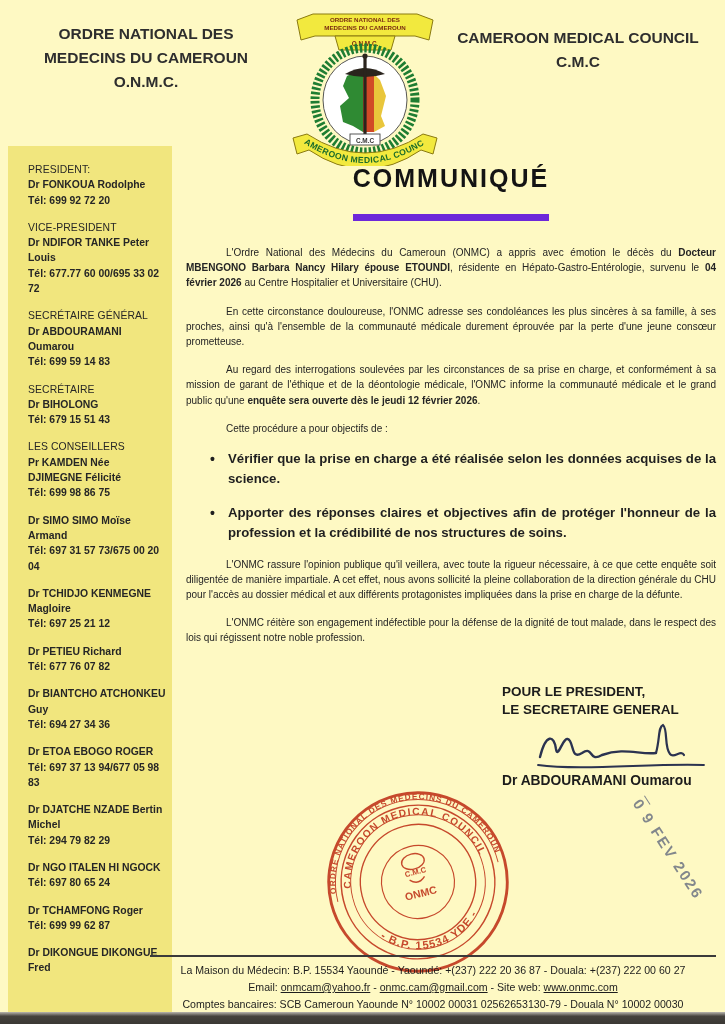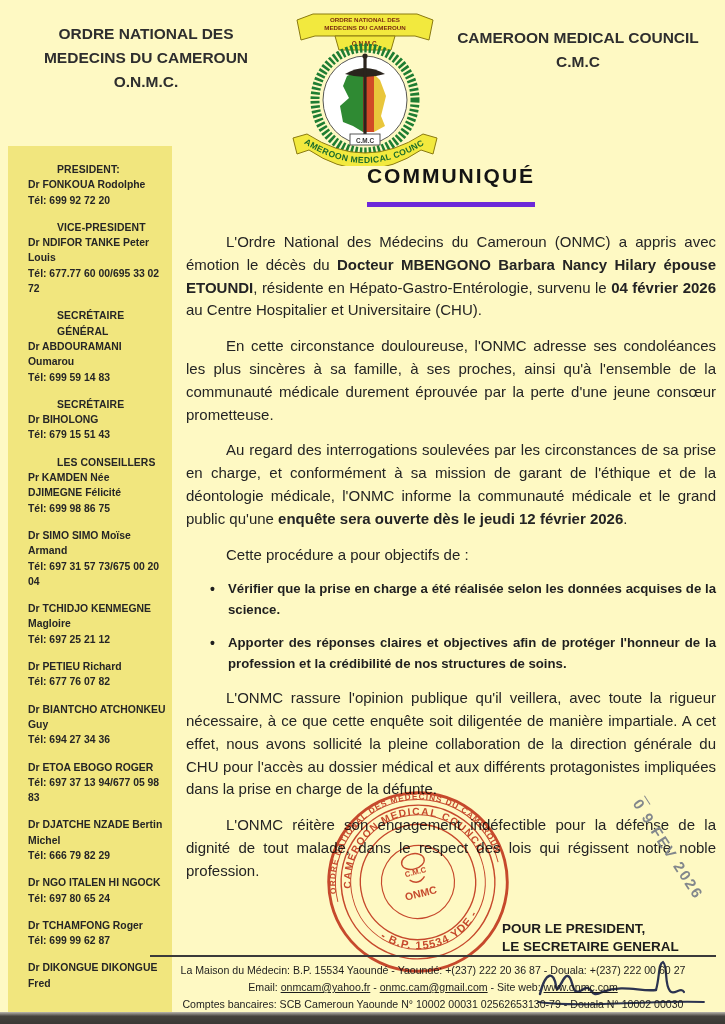--- a/index.html
+++ b/index.html
@@ -18,33 +18,33 @@
     position:absolute; left:438px; top:26px; width:280px;
     text-align:center; font-weight:bold; font-size:15.5px; line-height:1.55; color:#2e2e2e;
   }
   .logo-wrap { position:absolute; left:283px; top:6px; width:164px; height:160px; }
   
   .sidebar {
     position:absolute; left:8px; top:146px; width:164px; height:866px;
     background:#f1e67e; padding:16px 6px 0 20px; overflow:hidden;
   }
   .sb-entry { margin-bottom:12px; font-size:10.4px; line-height:15.3px; color:#262626; }
-  .sb-role { font-weight:700; letter-spacing:0.1px;margin-left:29px; }
+  .sb-role { font-weight:400; letter-spacing:0.1px; }
   .sb-name { font-weight:600; }
   .sb-tel  { font-weight:700; }
   
   .main { position:absolute; left:186px; top:164px; width:530px; }
   .doc-title {
     display:table; margin:0 auto 24px auto;
-    font-size:21px; font-weight:bold; letter-spacing:2px; color:#141414;
-    border-bottom:5px solid #6d28d9; padding-bottom:14px;
+    font-size:25px; font-weight:bold; letter-spacing:2px; color:#141414;
+    border-bottom:7px solid #6d28d9; padding-bottom:21px;
   }
   .para {
     text-align:justify; text-indent:40px;
-    font-size:15px; line-height:1.52; margin-bottom:13px; color:#242424;
+    font-size:10px; line-height:1.52; margin-bottom:13px; color:#242424;
   }
   .bullet {
     position:relative; margin:0 0 13px 24px; padding-left:18px;
     font-weight:bold; font-size:13.2px; line-height:1.55; text-align:justify; color:#1f1f1f;
   }
   .bullet::before { content:"•"; position:absolute; left:0; top:0; font-size:14px; }
   .b { font-weight:bold; }
   
   .signoff { position:relative; margin-top:6px; height:150px; }
   .place-line { text-align:right; padding-right:86px; font-size:13.4px; color:#242424; }
@@ -165,21 +165,21 @@
         <div class="sb-entry">
           <div class="sb-name">Dr BIANTCHO ATCHONKEU Guy</div>
           <div class="sb-tel">Tél: 694 27 34 36</div>
         </div>
         <div class="sb-entry">
           <div class="sb-name">Dr ETOA EBOGO ROGER</div>
           <div class="sb-tel">Tél: 697 37 13 94/677 05 98 83</div>
         </div>
         <div class="sb-entry">
           <div class="sb-name">Dr DJATCHE NZADE Bertin Michel</div>
-          <div class="sb-tel">Tél: 666 79 82 29</div>
+          <div class="sb-tel">Tél: 294 79 82 29</div>
         </div>
         <div class="sb-entry">
           <div class="sb-name">Dr NGO ITALEN HI NGOCK</div>
           <div class="sb-tel">Tél: 697 80 65 24</div>
         </div>
         <div class="sb-entry">
           <div class="sb-name">Dr TCHAMFONG Roger</div>
           <div class="sb-tel">Tél: 699 99 62 87</div>
         </div>
         <div class="sb-entry">

